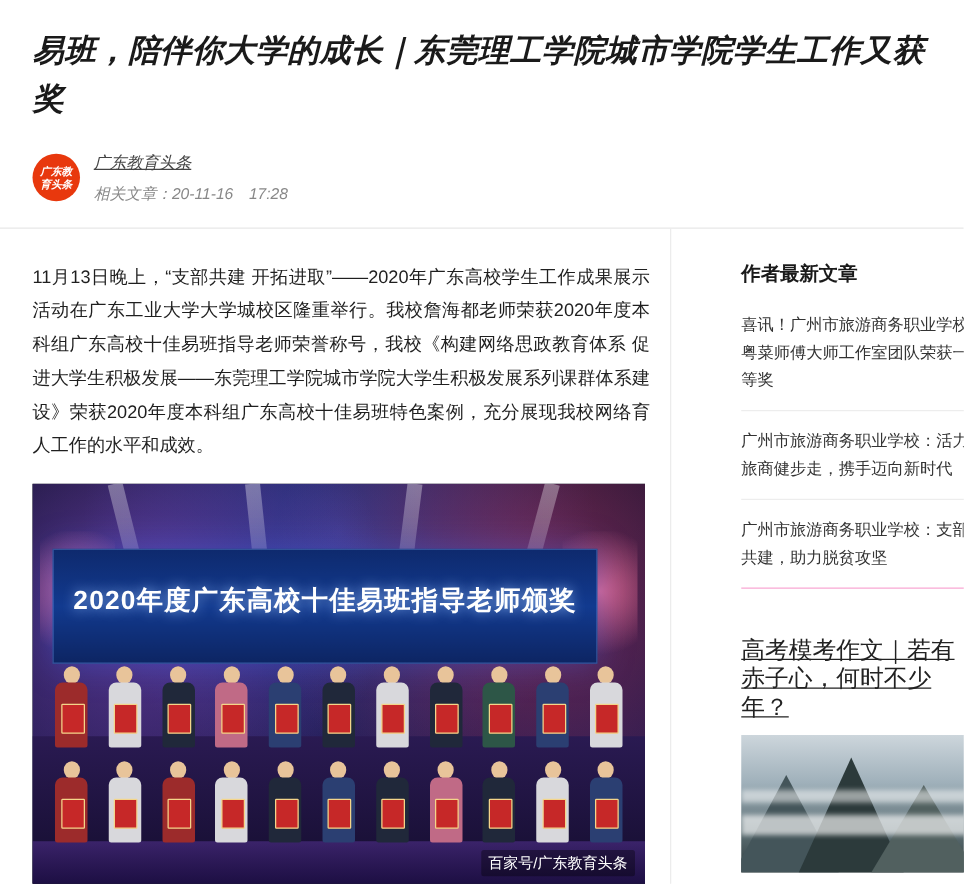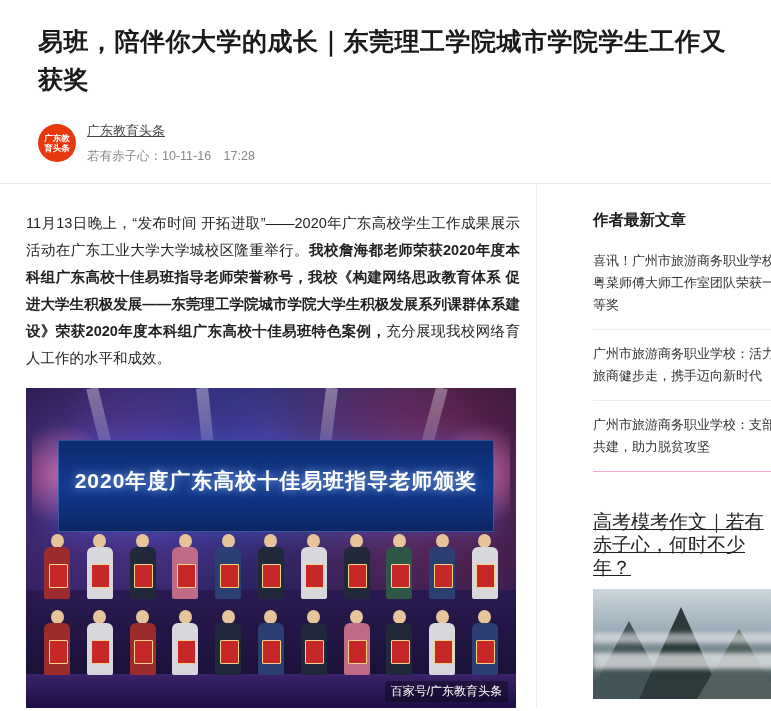--- a/index.html
+++ b/index.html
@@ -16,21 +16,22 @@
   }
   .page {
     position: relative;
     width: 771px;
     height: 711px;
     background: #ffffff;
   }
 
   
   .header {
-    padding: 22px 26px 0 38px;
+    padding: 22px 26px 0 26px;
+    font-style: italic;
   }
   .article-title {
     font-size: 25px;
     line-height: 38px;
     font-weight: bold;
     color: #1a1a1a;
     letter-spacing: 0.5px;
     margin: 0;
   }
   .byline {
@@ -100,21 +101,21 @@
   }
 
   .paragraph {
     font-size: 14.5px;
     line-height: 27px;
     color: #1f1f1f;
     margin: 0 0 16px 0;
     text-align: justify;
   }
   .paragraph b {
-    font-weight: bold;
+    font-weight: normal;
   }
 
   
   .figure {
     position: relative;
     width: 490px;
     height: 320px;
     margin-top: 8px;
     overflow: hidden;
     background: #0a0b1e;
@@ -131,21 +132,21 @@
   .beam {
     position: absolute;
     top: 0;
     width: 12px;
     height: 120px;
     background: linear-gradient(180deg, rgba(255,255,255,0.35), rgba(255,255,255,0));
     transform-origin: top center;
   }
   .screen {
     position: absolute;
-    left: 32px;
+    left: 16px;
     top: 52px;
     width: 434px;
     height: 90px;
     background: linear-gradient(180deg, #0e2a6e 0%, #123a8f 50%, #0d2563 100%);
     border: 1px solid rgba(120,170,255,0.35);
     box-shadow: 0 0 26px rgba(60,110,255,0.35);
   }
   .screen-text {
     position: absolute;
     width: 100%;
@@ -309,32 +310,32 @@
 <div class="page">
 
   <div class="header">
     <h1 class="article-title">易班，陪伴你大学的成长｜东莞理工学院城市学院学生工作又获奖</h1>
 
     <div class="byline">
       <div class="avatar">广东教育头条</div>
       <div class="byline-text">
         <a class="author-name" href="#">广东教育头条</a>
         <div class="publish-time">
-          <span>若有赤子心：</span><span>10-11-16　17:28</span>
+          <span>相关文章：</span><span>20-11-16　17:28</span>
         </div>
       </div>
     </div>
   </div>
   <div class="header-divider"></div>
 
   <div class="columns">
 
     <div class="main-col">
       <p class="paragraph">
-        <span>11月13日晚上，“发布时间 开拓进取”——2020年广东高校学生工作成果展示活动在广东工业大学大学城校区隆重举行。</span><b>我校詹海都老师荣获2020年度本科组广东高校十佳易班指导老师荣誉称号，我校《构建网络思政教育体系 促进大学生积极发展——东莞理工学院城市学院大学生积极发展系列课群体系建设》荣获2020年度本科组广东高校十佳易班特色案例，</b><span>充分展现我校网络育人工作的水平和成效。</span>
+        <span>11月13日晚上，“支部共建 开拓进取”——2020年广东高校学生工作成果展示活动在广东工业大学大学城校区隆重举行。</span><b>我校詹海都老师荣获2020年度本科组广东高校十佳易班指导老师荣誉称号，我校《构建网络思政教育体系 促进大学生积极发展——东莞理工学院城市学院大学生积极发展系列课群体系建设》荣获2020年度本科组广东高校十佳易班特色案例，</b><span>充分展现我校网络育人工作的水平和成效。</span>
       </p>
 
       <div class="figure">
         <div class="stage"></div>
         <div class="beam" style="left:60px; transform: rotate(-14deg);"></div>
         <div class="beam" style="left:170px; transform: rotate(-6deg);"></div>
         <div class="beam" style="left:300px; transform: rotate(7deg);"></div>
         <div class="beam" style="left:410px; transform: rotate(15deg);"></div>
 
         <div class="floral-l"></div>

